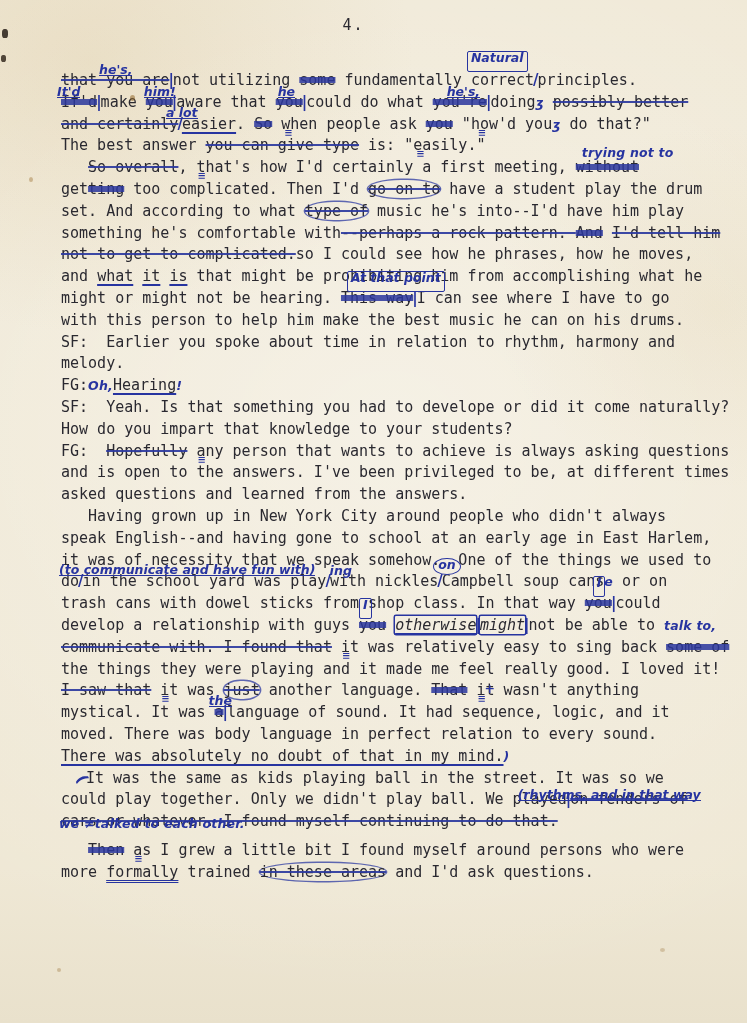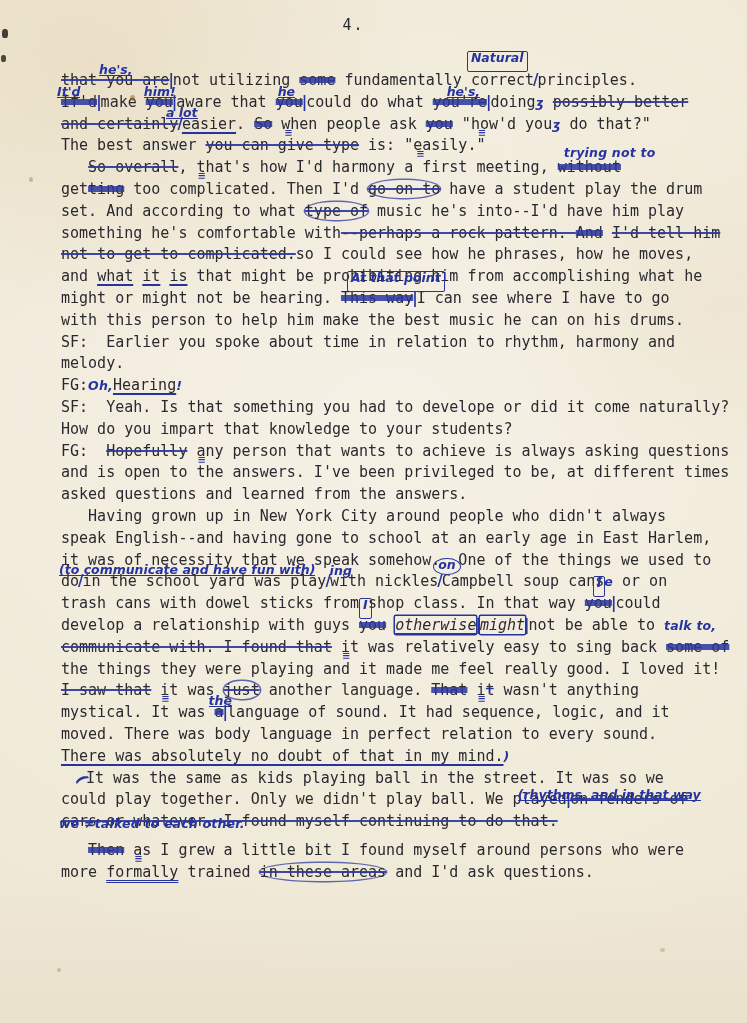--- a/index.html
+++ b/index.html
@@ -49,21 +49,21 @@
 </head>
 <body>
 
 <div class="page">
   <div class="pagenum">4.</div>
   <div class="doc">
       <div class="line "><span class="seg st rel">that you are<span class="abv hwu" style="left: 38px; bottom: 16px;">he's,</span></span><span class="seg bar">|</span><span class="seg t">not utilizing </span><span class="seg sc">some</span><span class="seg t"> fundamentally </span><span class="seg t rel">correct<span class="abv hwbox" style="left: -4px; bottom: 20px;">Natural</span></span><span class="seg bar">/</span><span class="seg t">principles.</span></div>
       <div class="line "><span class="seg sc rel">If'd<span class="abv hwu" style="left: -4px; bottom: 16px;">It'd</span></span><span class="seg bar">|</span><span class="seg t">make </span><span class="seg sc rel">you<span class="abv hwu" style="left: -2px; bottom: 16px;">him!</span></span><span class="seg bar">|</span><span class="seg t">aware that </span><span class="seg sc rel">you<span class="abv hwu" style="left: 2px; bottom: 16px;">he</span></span><span class="seg bar">|</span><span class="seg t">could do what </span><span class="seg sc rel">you're<span class="abv hwu" style="left: 14px; bottom: 16px;">he's,</span></span><span class="seg bar">|</span><span class="seg t">doing</span><span class="seg hw">ʒ</span><span class="seg t"> </span><span class="seg st">possibly better</span></div>
       <div class="line "><span class="seg st">and certainly</span><span class="seg bar">/</span><span class="seg bu rel">easier<span class="abv hwu" style="left: -16px; bottom: 16px;">a lot</span></span><span class="seg t">. </span><span class="seg sc">So</span><span class="seg t"> </span><span class="seg t rel">when<span class="und" style="left: 3px;">≡</span></span><span class="seg t"> people ask </span><span class="seg sc">you</span><span class="seg t rel"> "how'd<span class="und" style="left: 25px;">≡</span></span><span class="seg t"> you</span><span class="seg hw">ʒ</span><span class="seg t"> do that?"</span></div>
       <div class="line "><span class="seg t">The best answer </span><span class="seg st">you can give type</span><span class="seg t"> is: "</span><span class="seg t rel">easily<span class="und" style="left: 3px;">≡</span></span><span class="seg t">."</span></div>
-      <div class="line "><span class="seg t">   </span><span class="seg st">So overall</span><span class="seg t">, </span><span class="seg t rel">that's<span class="und" style="left: 1px;">≡</span></span><span class="seg t"> how I'd harmony a first meeting, </span><span class="seg sc rel">without<span class="abv hw" style="left: 6px; bottom: 21px;">trying not to</span></span></div>
+      <div class="line "><span class="seg t">   </span><span class="seg st">So overall</span><span class="seg t">, </span><span class="seg t rel">that's<span class="und" style="left: 1px;">≡</span></span><span class="seg t"> how I'd certainly a first meeting, </span><span class="seg sc rel">without<span class="abv hw" style="left: 6px; bottom: 21px;">trying not to</span></span></div>
       <div class="line "><span class="seg t">get</span><span class="seg sc">ting</span><span class="seg t"> too complicated. Then I'd </span><span class="seg stc">go on to</span><span class="seg t"> have a student play the drum</span></div>
       <div class="line "><span class="seg t">set. And according to what </span><span class="seg stc">type of</span><span class="seg t"> music he's into--I'd have him play</span></div>
       <div class="line "><span class="seg t">something he's comfortable with</span><span class="seg st">--</span><span class="seg st">perhaps a rock pattern. </span><span class="seg sc">And</span><span class="seg t"> </span><span class="seg st">I'd tell him</span></div>
       <div class="line "><span class="seg st">not to get to complicated.</span><span class="seg t">so I could see how he phrases, how he moves,</span></div>
       <div class="line "><span class="seg t">and </span><span class="seg bu">what</span><span class="seg t"> </span><span class="seg bu">it</span><span class="seg t"> </span><span class="seg bu">is</span><span class="seg t"> that might be prohibiting him from accomplishing what he</span></div>
       <div class="line "><span class="seg t">might or might not be hearing. </span><span class="seg sc rel">This way<span class="abv hwbox" style="left: 6px; bottom: 18px;">At that point</span></span><span class="seg bar">|</span><span class="seg t">I can see where I have to go</span></div>
       <div class="line "><span class="seg t">with this person to help him make the best music he can on his drums.</span></div>
       <div class="line "><span class="seg t">SF:  Earlier you spoke about time in relation to rhythm, harmony and</span></div>
       <div class="line "><span class="seg t">melody.</span></div>
       <div class="line "><span class="seg t">FG:</span><span class="seg hw">Oh,</span><span class="seg bu">Hearing</span><span class="seg hw">!</span></div>

